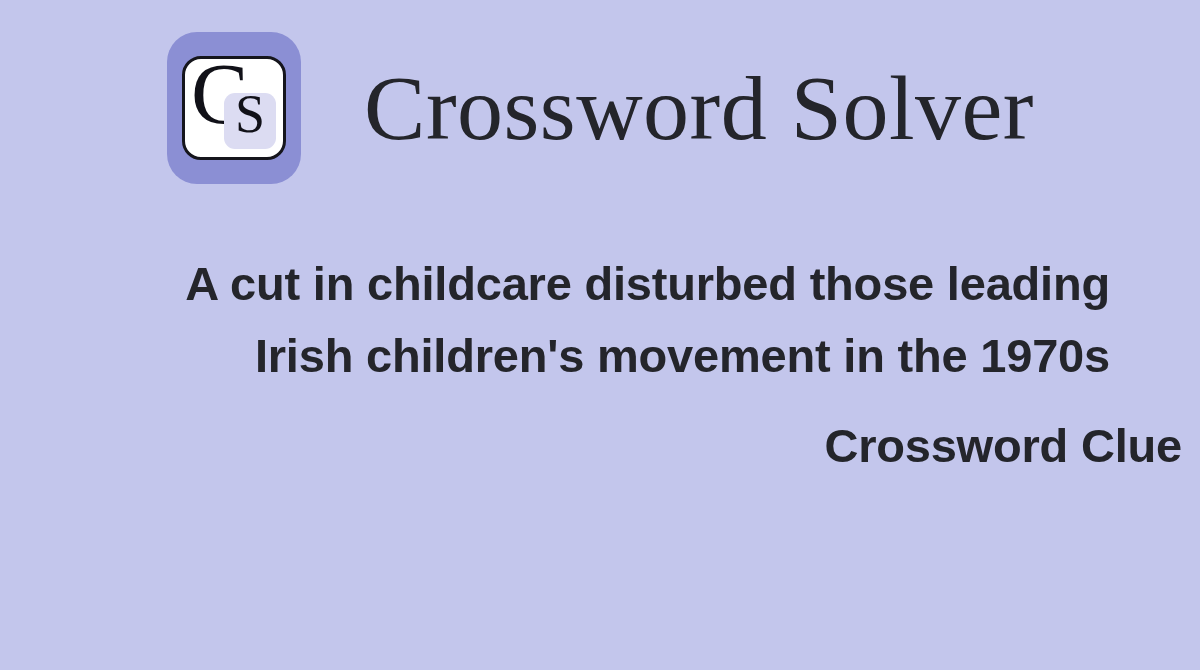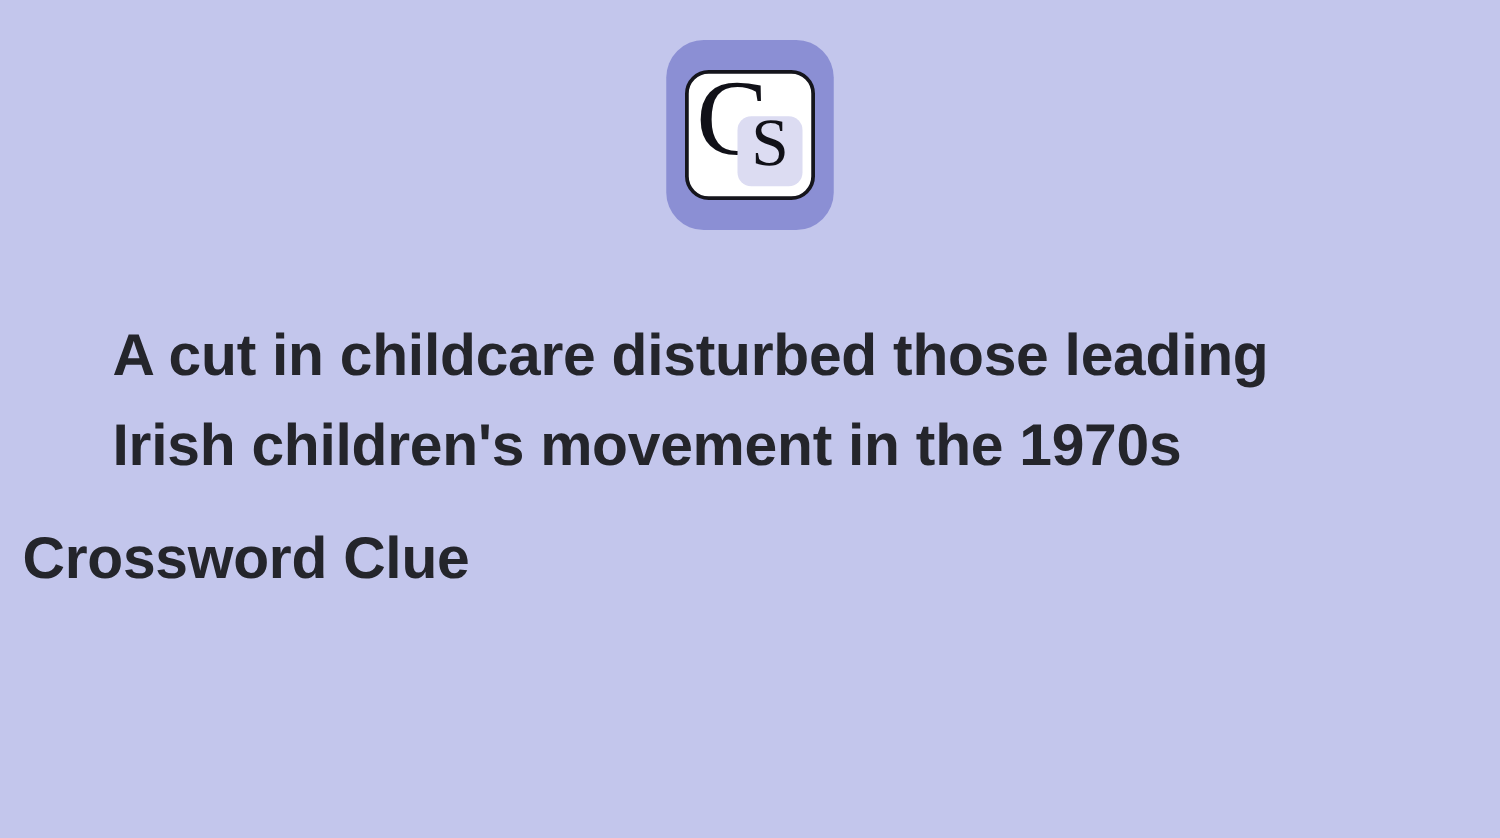--- a/index.html
+++ b/index.html
@@ -98,21 +98,21 @@
     white-space: nowrap;
     flex: none;
   }
 
   
   .clue-block {
     position: absolute;
     left: 0;
     top: 248px;
     width: 1200px;
-    text-align: left;
+    text-align: right;
     color: #24252b;
   }
   .clue-text {
     font-family: "Liberation Sans", sans-serif;
     font-weight: bold;
     font-size: 47px;
     line-height: 72px;
     letter-spacing: -0.2px;
     padding: 0 90px;
     margin: 0;
@@ -137,20 +137,21 @@
       <div class="logo-badge">
         <div class="logo-inner">
           <span class="logo-c">C</span>
           <span class="logo-s-chip">
             <span class="logo-s">S</span>
           </span>
         </div>
       </div>
     </div>
 
+    <div class="site-title">Crossword Solver</div>
 
   </div>
 
   <div class="clue-block">
     <h1 class="clue-text">A cut in childcare disturbed those leading Irish children's movement in the 1970s</h1>
     <div class="clue-suffix">Crossword Clue</div>
   </div>
 
 </div>
 

